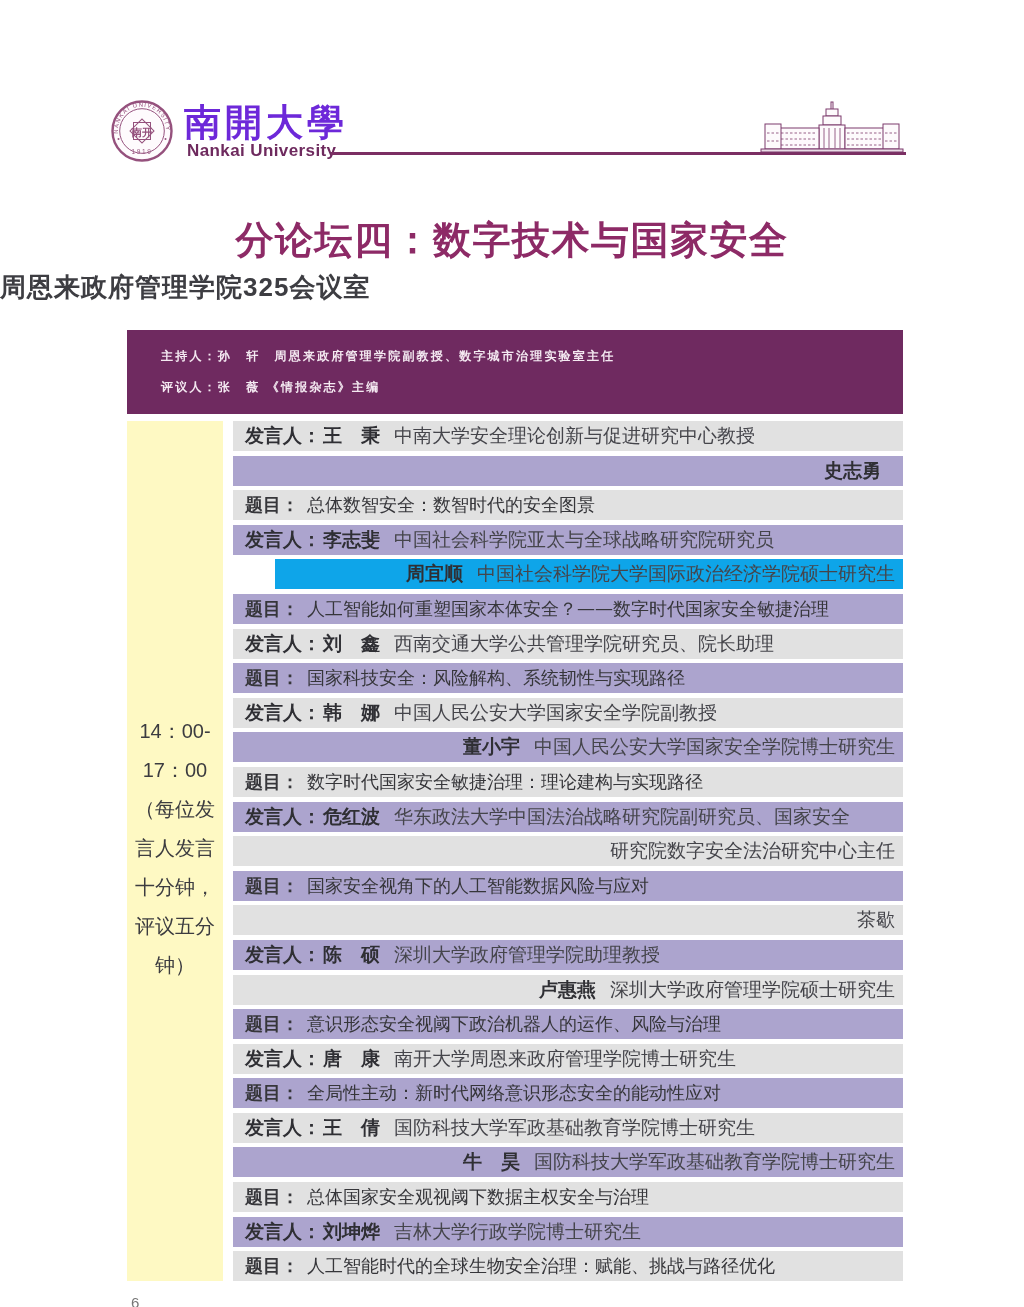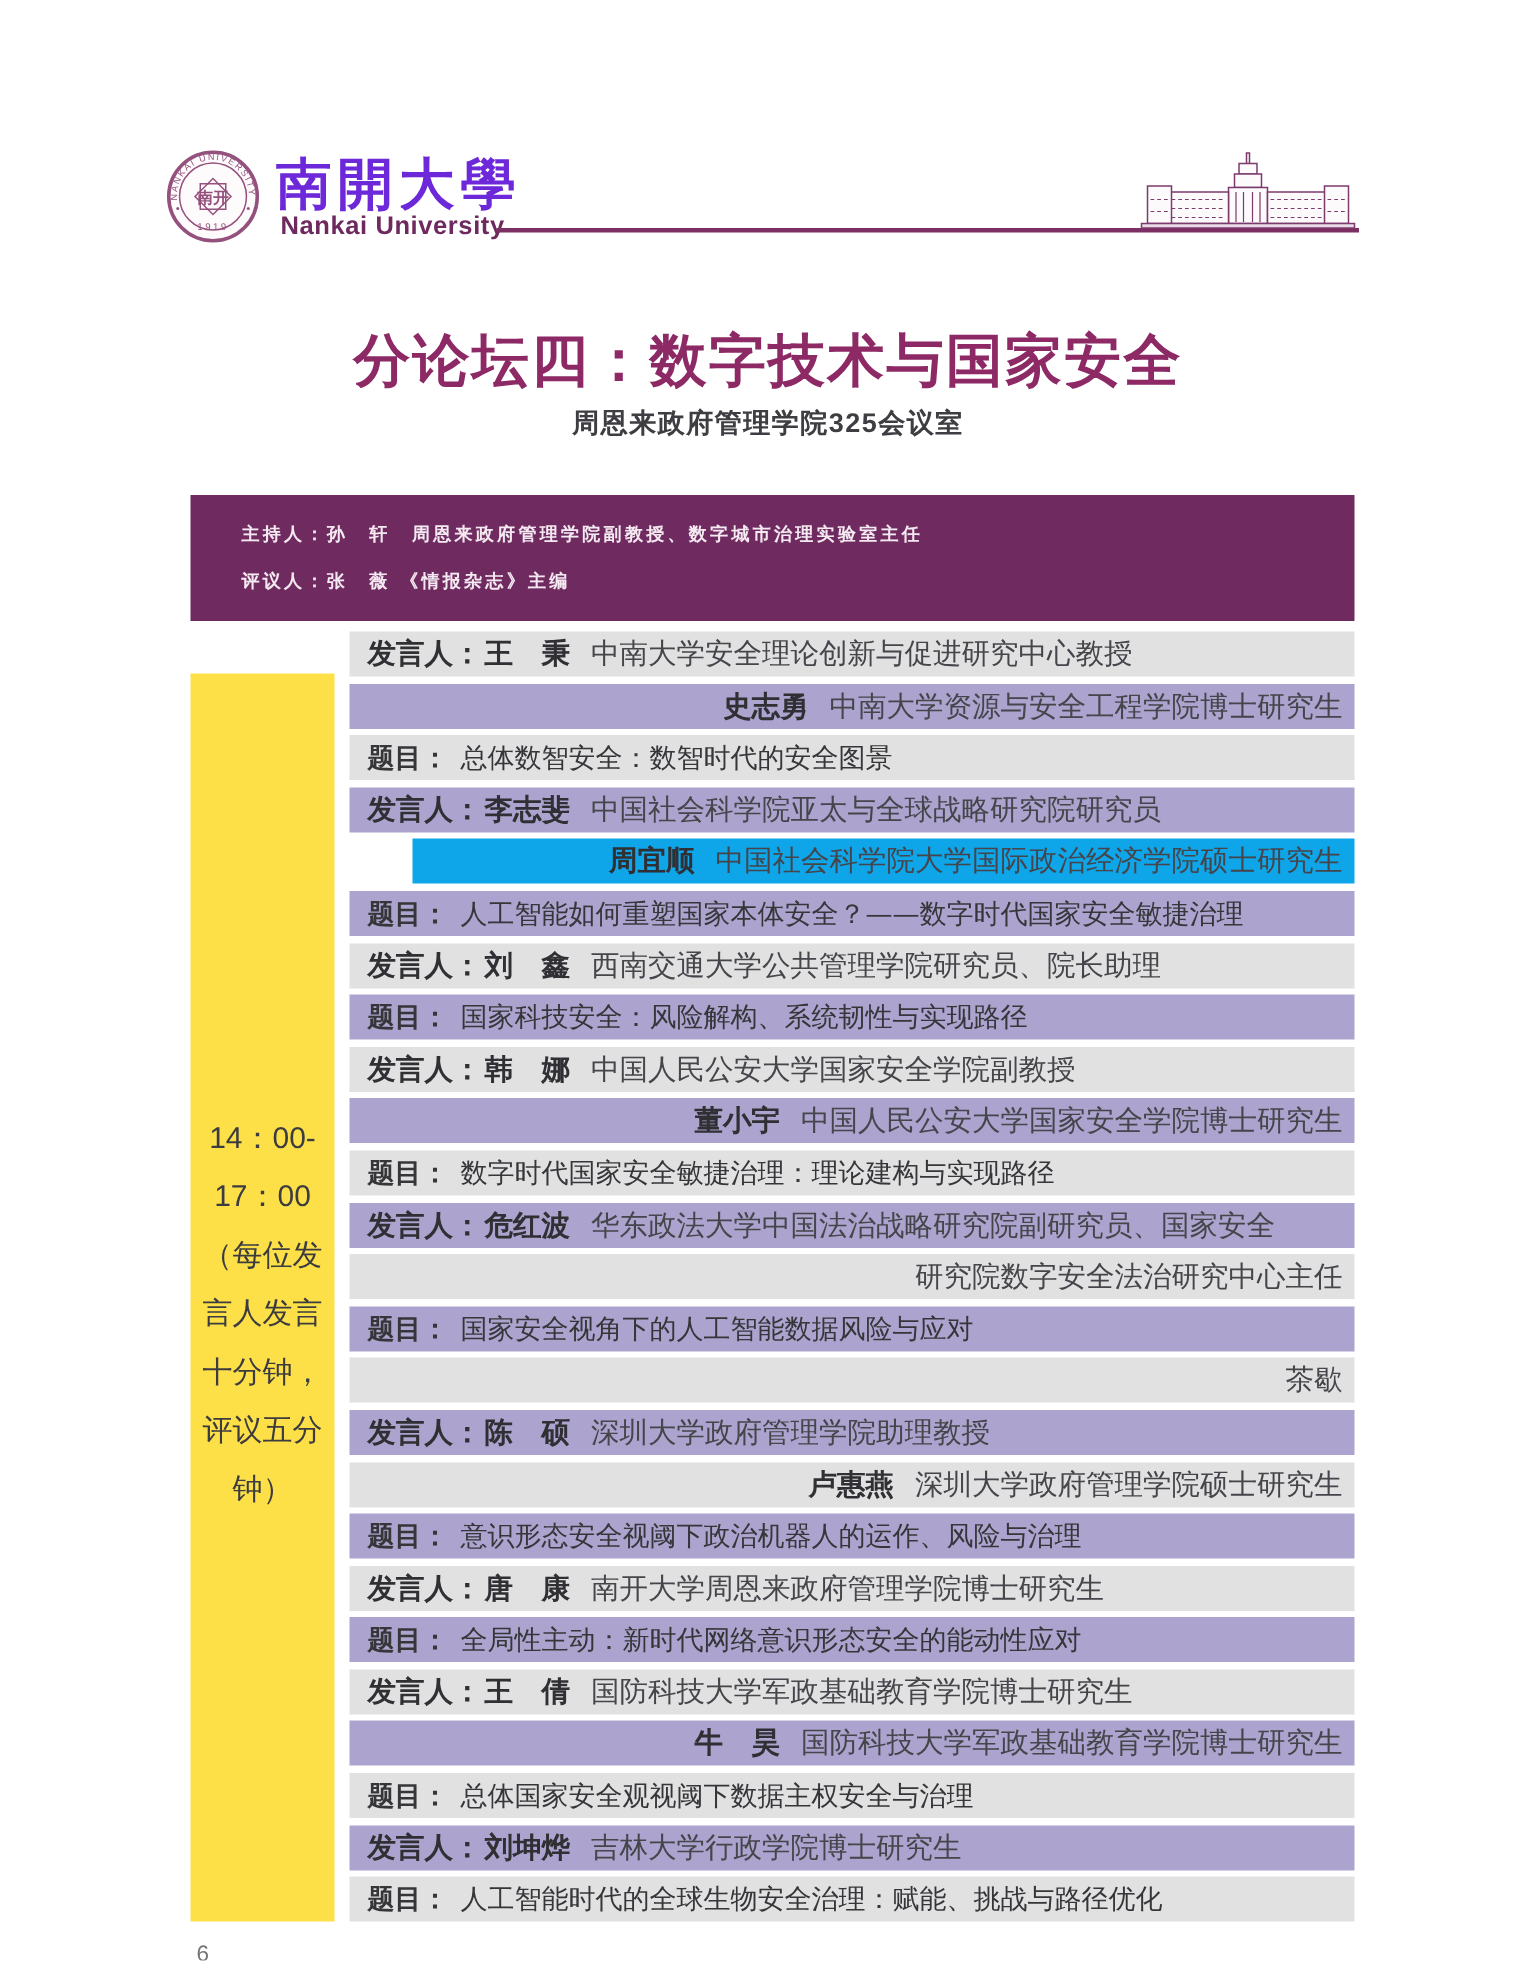--- a/index.html
+++ b/index.html
@@ -19,22 +19,22 @@
     color:#6E2A5E;letter-spacing:0.4px;white-space:nowrap;
   }
   .header-rule{position:absolute;left:331px;top:152px;width:575px;height:3px;}
   .building{position:absolute;left:757px;top:101px;}
   
   .forum-title{
     position:absolute;left:0;top:215px;width:100%;text-align:center;margin:0;
     font-size:38px;font-weight:700;letter-spacing:1.5px;
   }
   .venue-subtitle{
-    position:absolute;left:0;top:270px;width:100%;text-align:center;margin:0;
-    font-size:18px;font-weight:700;color:#3D3D42;letter-spacing:1px;
+    position:absolute;left:0;top:270px;width:100%;margin:0;
+    font-size:26px;font-weight:700;color:#3D3D42;letter-spacing:1px;
   }
   
   .panel{
     position:absolute;left:127px;top:330px;width:776px;height:84px;
     box-sizing:border-box;padding:11px 10px 0 34px;
   }
   .panel p{
     margin:0;font-family:"DejaVu Serif",serif;font-weight:600;
     font-size:12px;line-height:31px;color:#F4E9F1;letter-spacing:2.2px;
     white-space:nowrap;
@@ -119,38 +119,37 @@
 
 <h1 class="forum-title" style="color: rgb(141, 42, 102);">分论坛四：数字技术与国家安全</h1>
 <h2 class="venue-subtitle">周恩来政府管理学院325会议室</h2>
 
 <section class="panel" style="background: rgb(111, 42, 96);">
   <p>主持人：孙　轩　周恩来政府管理学院副教授、数字城市治理实验室主任</p>
   <p>评议人：张　薇 《情报杂志》主编</p>
 </section>
 
 <section class="schedule">
-  <aside class="time-col" style="background: #fde047; margin-top: 28px;">
+  <aside class="time-col" style="background: #fef9c3;">
       <div class="tline">14：00-</div>
       <div class="tline">17：00</div>
       <div class="tline">（每位发</div>
       <div class="tline">言人发言</div>
       <div class="tline">十分钟，</div>
       <div class="tline">评议五分</div>
       <div class="tline">钟）</div>
     </aside>
   <div class="rows" id="rows">
       <div class="row speaker" style="background: rgb(225, 225, 225);">
         <span class="lbl">发言人：</span>
         <span class="nm">王　秉</span>
         <span class="af">中南大学安全理论创新与促进研究中心教授</span>
       </div>
       <div class="row cospeaker center" style="background: rgb(172, 164, 206);">
         <span class="nm">史志勇</span>
-        <span class="af">中南大学资源与安全工程学院博士研究生</span>
       </div>
       <div class="row topic" style="background: rgb(225, 225, 225);">
         <span class="lbl">题目：</span>
         <span class="af">总体数智安全：数智时代的安全图景</span>
       </div>
       <div class="row speaker" style="background: rgb(172, 164, 206);">
         <span class="lbl">发言人：</span>
         <span class="nm">李志斐</span>
         <span class="af">中国社会科学院亚太与全球战略研究院研究员</span>
       </div>

